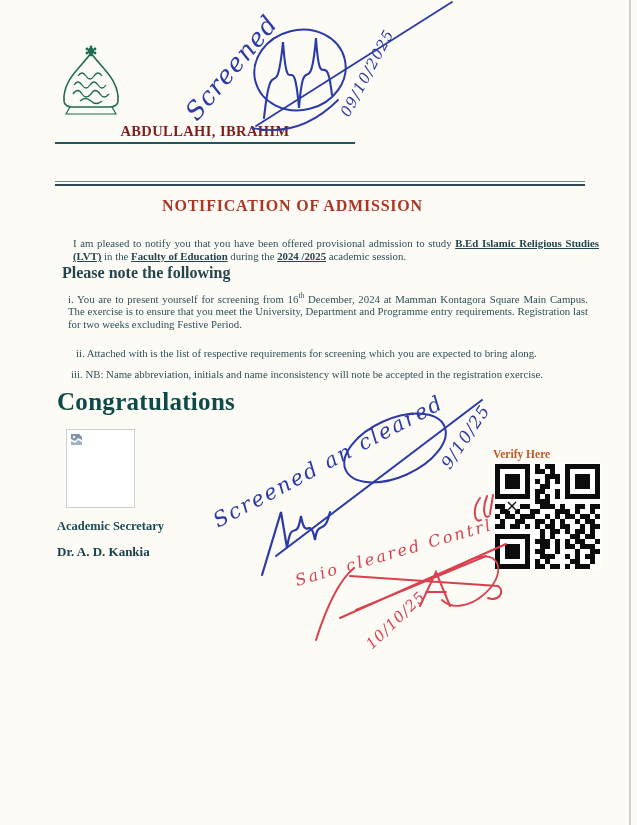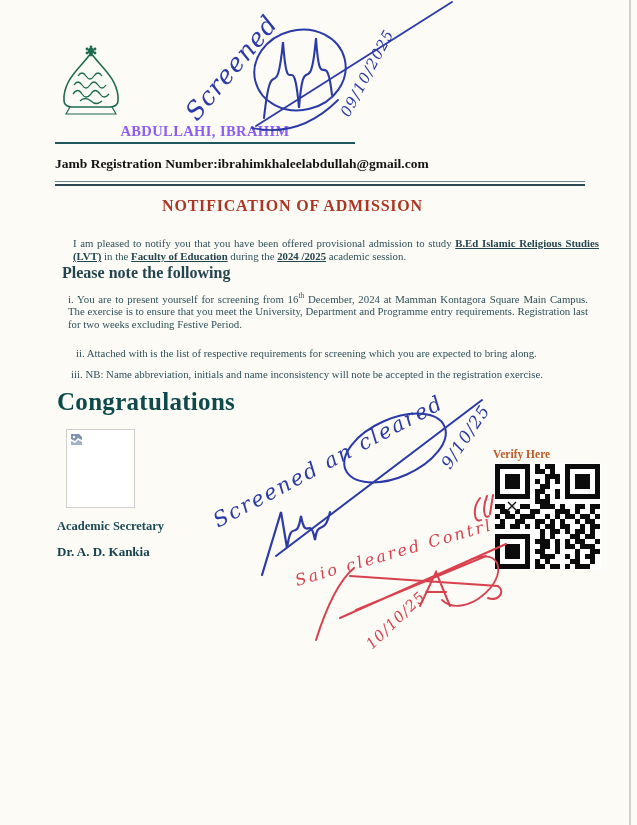--- a/index.html
+++ b/index.html
@@ -6,21 +6,21 @@
   .page{
     position:relative;width:637px;height:825px;margin:0 auto;
     background:#fcfbf6;overflow:hidden;
     font-family:"Liberation Serif","DejaVu Serif",serif;
     color:#2e5058;
   }
   .abs{position:absolute;}
   .scan-edge{left:629px;top:0;bottom:0;width:2px;background:#c9c8c4;opacity:.85;}
 
   .name{left:55px;top:123px;width:300px;text-align:center;
-    font-weight:bold;font-size:14.5px;letter-spacing:.4px;color:#8b5cf6;}
+    font-weight:bold;font-size:14.5px;letter-spacing:.4px;color:#7f1d1d;}
   .name-underline{left:55px;top:142px;width:300px;height:2px;background:#20575e;}
   .app-no{left:440px;top:114px;font-weight:bold;font-size:12px;color:#171717;}
   .jamb{left:55px;top:156px;font-weight:bold;font-size:13.5px;color:#131313;}
   .divider{left:55px;top:181px;width:530px;height:2px;
     border-top:1px solid #6b8691;border-bottom:2px solid #2c4a55;}
 
   .title{left:0;top:197px;width:585px;text-align:center;
     font-weight:bold;font-size:16px;letter-spacing:.8px;color:#ad3524;}
 
   .intro{left:62px;top:226px;width:526px;font-size:10.8px;line-height:13px;text-align:justify;}
@@ -76,21 +76,20 @@
     <g stroke="#1e6b52" fill="none" stroke-width="1.3">
       <path d="M20 32 q4 -6 8 0 q4 6 8 0 q4 -6 8 0"></path>
       <path d="M16 41 q4 -6 8 0 q4 6 8 0 q4 -6 8 0 q4 6 8 0"></path>
       <path d="M15 50 q5 -7 9 0 q4 6 9 0 q4 -7 9 0 q4 6 9 0"></path>
       <path d="M22 57 q5 -5 11 0 q5 5 11 0"></path>
     </g>
   </svg>
 
   <div class="abs name">ABDULLAHI, IBRAHIM</div>
   <div class="abs name-underline"></div>
-  <div class="abs jamb">Jamb Registration Number:ibrahimkhaleelabdullah@gmail.com</div>
   <div class="abs divider"></div>
 
   <div class="abs title">NOTIFICATION OF ADMISSION</div>
 
   <p class="abs intro" style="margin:11px"><span>I am pleased to notify you that you have been offered provisional admission to study </span><b class="u">B.Ed Islamic Religious Studies (LVT)</b><span> in the </span><b class="u">Faculty of Education</b><span> during the </span><b class="u">2024 /2025</b><span> academic session.</span></p>
 
   <div class="abs note-head">Please note the following</div>
 
   <p class="abs note note-i" style="margin:0"><span>i. You are to present yourself for screening from 16</span><sup>th</sup><span> December, 2024 at Mamman Kontagora Square Main Campus. The exercise is to ensure that you meet the University, Department and Programme entry requirements. Registration last for two weeks excluding Festive Period.</span></p>
   <p class="abs note note-ii" style="margin:8px">ii. Attached with is the list of respective requirements for screening which you are expected to bring along.</p>

